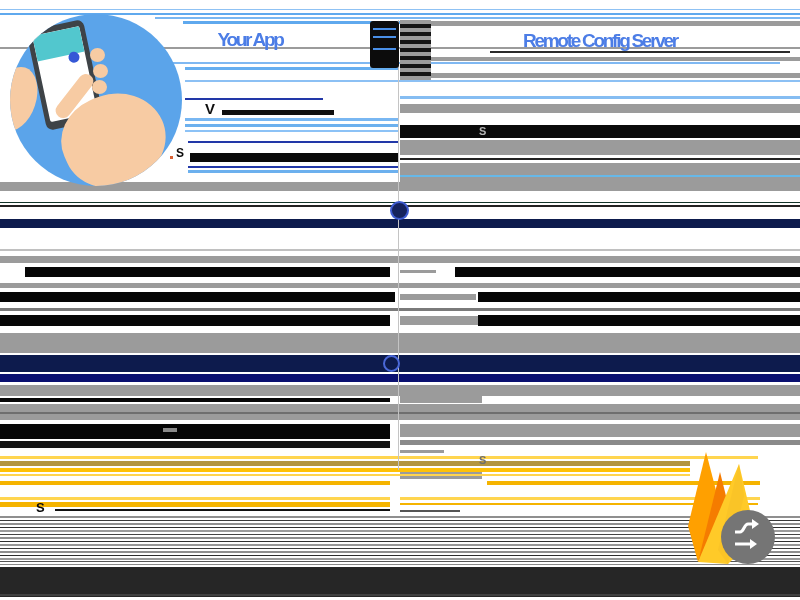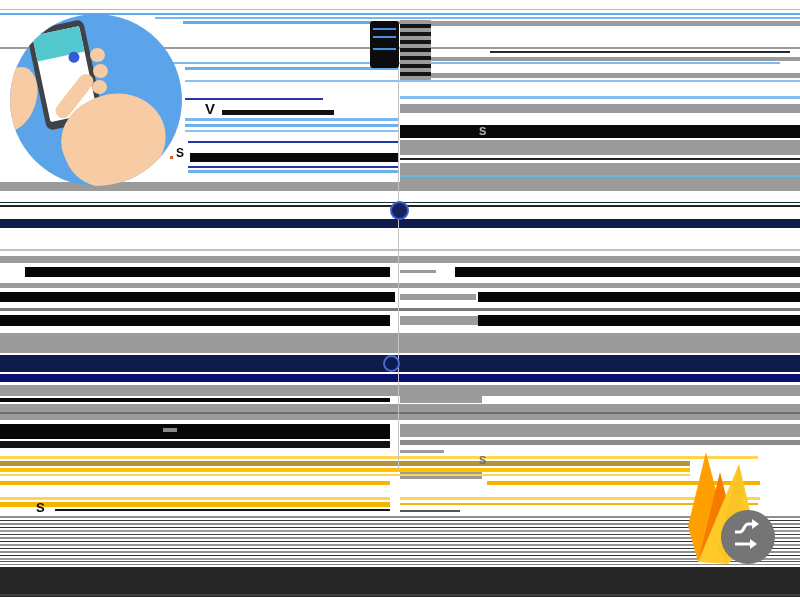--- a/index.html
+++ b/index.html
@@ -164,20 +164,22 @@
         <div id="phone-fab"></div>
       </div>
     </div>
     <div id="grip-1" class="skin grip abs"></div>
     <div id="grip-2" class="skin grip abs"></div>
     <div id="grip-3" class="skin grip abs"></div>
     <div id="finger"></div>
     <div id="hand-right" class="skin"></div>
   </div>
 
+  <div id="left-title" class="col-title">Your App</div>
+  <div id="right-title" class="col-title">Remote Config Server</div>
 
   <div id="icon-blob-1" class="abs">
     <span class="ln" style="top:7px"></span>
     <span class="ln" style="top:15px"></span>
     <span class="ln" style="top:27px"></span>
   </div>
   <div id="icon-blob-2" class="abs"></div>
 
   <div id="step-badge-1" class="step-badge"></div>
   <div id="step-badge-2" class="step-badge"></div>

